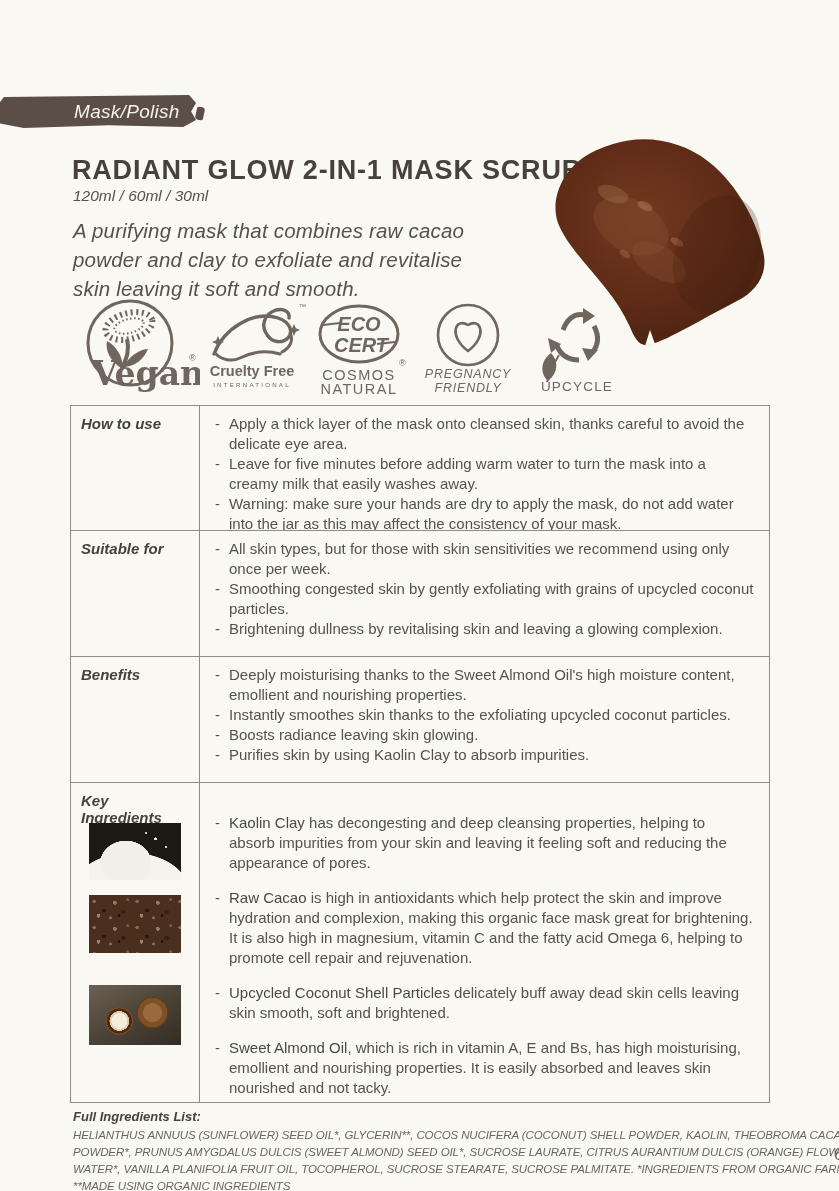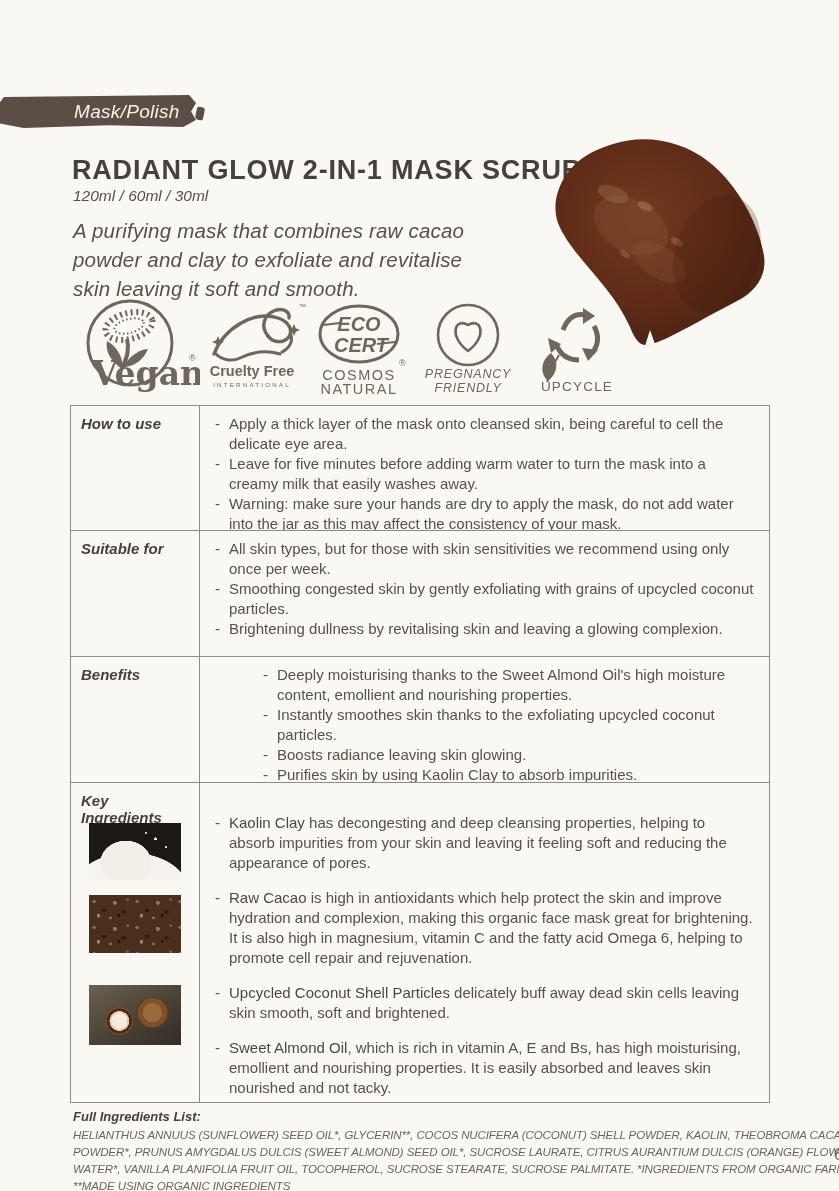--- a/index.html
+++ b/index.html
@@ -40,21 +40,21 @@
   .info-table{
     position:absolute;left:70px;top:405px;width:700px;border:1px solid var(--line);
   }
   .trow{display:grid;grid-template-columns:129px 1fr;border-bottom:1px solid var(--line);}
   .trow:last-child{border-bottom:none;}
   .trow .tlabel{
     position:relative;border-right:1px solid var(--line);padding:9px 6px 0 10px;
     font-size:15px;font-weight:bold;font-style:italic;color:var(--ink);
   }
   .trow .tcontent{padding:8px 14px 6px 8px;font-size:15px;line-height:20px;overflow:hidden;}
-  .r1{height:125px;} .r2{height:126px;} .r3{height:126px;gap:48px;} .r4{height:319px;}
+  .r1{height:125px;} .r2{height:126px;} .r3{height:126px;} .r4{height:319px;}
   .bullet{display:flex;}
   .bullet .dash{width:21px;flex:0 0 21px;text-align:left;padding-left:7px;}
   .bullet .btext{flex:1;}
   .bullet strong{font-weight:normal;color:#4E4842;}
   .tcontent.spaced .bullet{margin-bottom:15px;}
   .tcontent.spaced .bullet:first-child{margin-top:22px;}
   
   .thumb{position:absolute;left:18px;width:92px;height:57px;}
   .thumb-kaolin{
     top:40px;
@@ -206,21 +206,21 @@
       <text x="41" y="88" font-size="13.5" letter-spacing="1.2" text-anchor="middle">UPCYCLE</text>
     </svg>
   </div>
 
   <div class="info-table">
     <div class="trow r1">
       <div class="tlabel"><span>How to use</span></div>
       <div class="tcontent">
           <div class="bullet">
             <span class="dash">-</span>
-            <div class="btext">Apply a thick layer of the mask onto cleansed skin, being careful to cell the delicate eye area.</div>
+            <div class="btext">Apply a thick layer of the mask onto cleansed skin, thanks careful to avoid the delicate eye area.</div>
           </div>
           <div class="bullet">
             <span class="dash">-</span>
             <div class="btext">Leave for five minutes before adding warm water to turn the mask into a creamy milk that easily washes away.</div>
           </div>
           <div class="bullet">
             <span class="dash">-</span>
             <div class="btext">Warning: make sure your hands are dry to apply the mask, do not add water into the jar as this may affect the consistency of your mask.</div>
           </div>
         </div>

